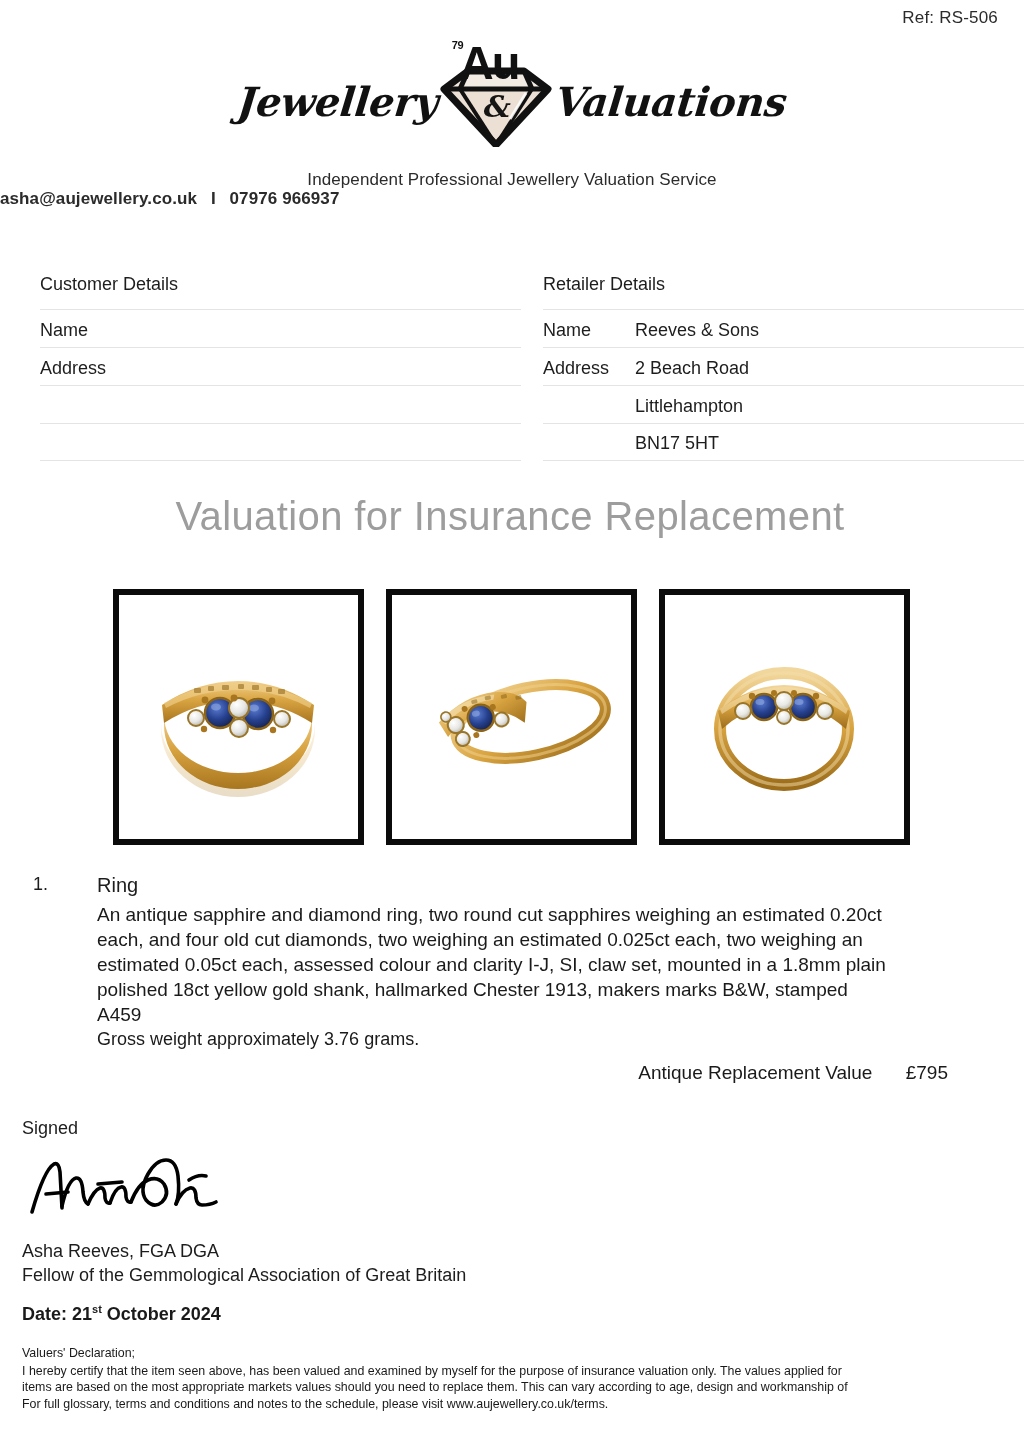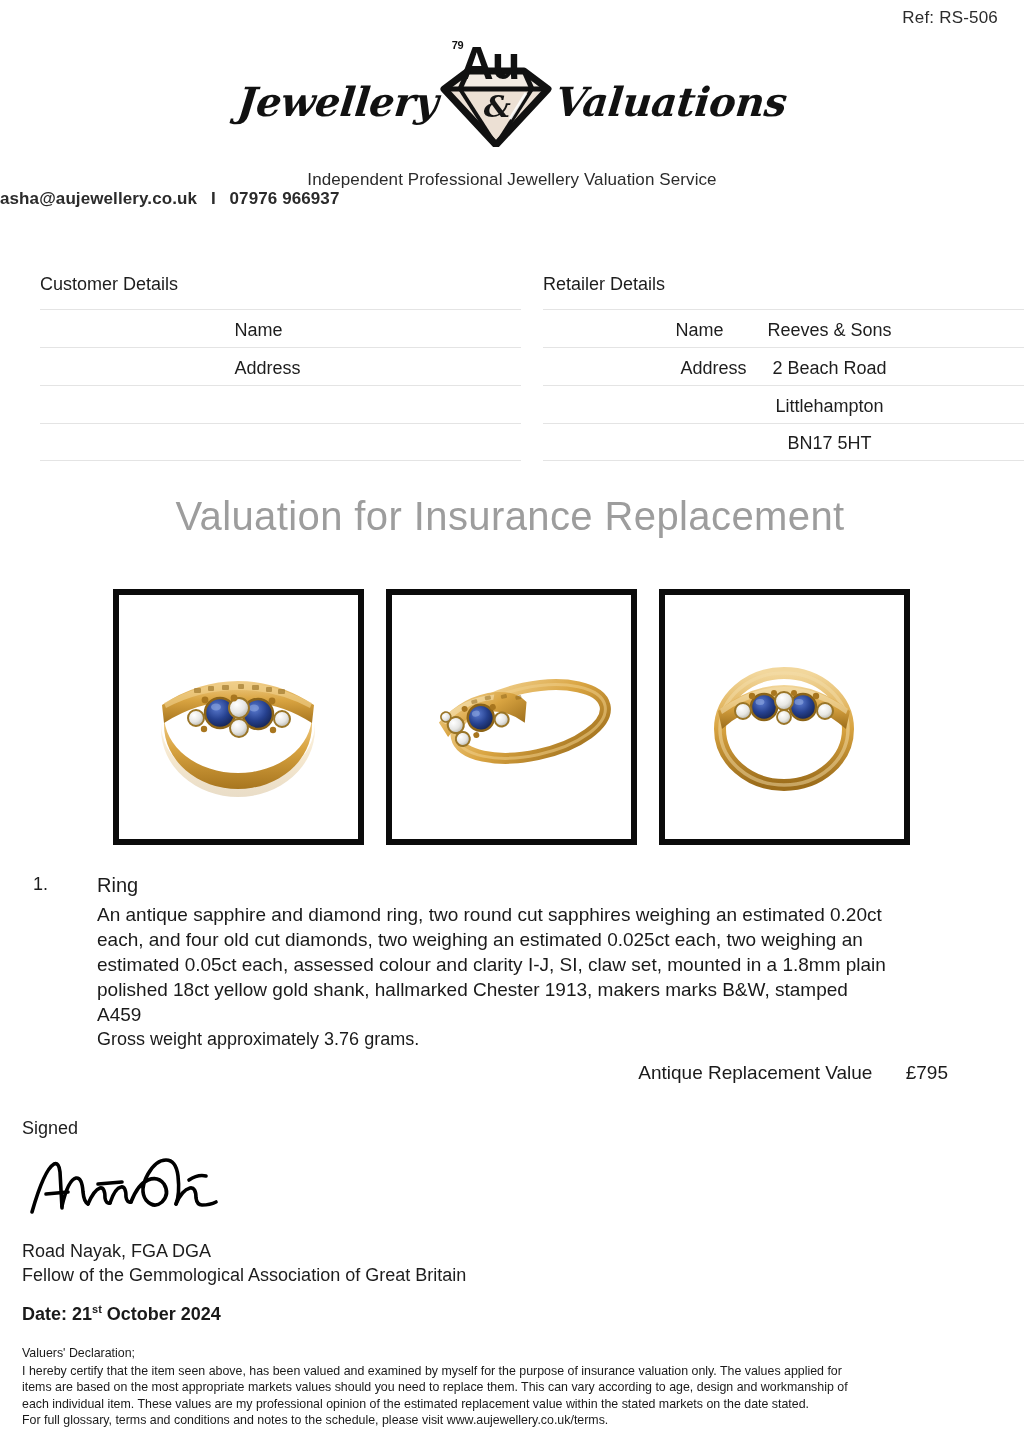--- a/index.html
+++ b/index.html
@@ -126,21 +126,20 @@
     font-size: 18px;
     color: #1d1d1d;
     padding-bottom: 14px;
   }
   .det-row {
     display: flex;
     align-items: flex-end;
     border-top: 1px solid #e4e4e4;
     height: 38px;
     box-sizing: border-box;
-    justify-content: center;
   }
   .det-row:last-child { border-bottom: 1px solid #e4e4e4; }
   .det-label {
     width: 92px;
     font-size: 18px;
     color: #1d1d1d;
     padding-bottom: 6px;
     flex: 0 0 auto;
   }
   .det-value {
@@ -527,25 +526,24 @@
       <path d="M 62 54 Q 68 40 74 38 Q 79 37 79 48 Q 80 54 84 53"></path>
       <path d="M 84 53 Q 89 38 95 37 Q 100 36 100 47 Q 101 53 105 52"></path>
       <path d="M 72 34 L 96 32"></path>
       <path d="M 105 52 Q 112 34 122 30 Q 132 26 138 34 Q 144 44 136 52 Q 128 59 120 50 Q 113 40 122 24 Q 130 10 140 10 Q 150 10 152 26 Q 154 44 150 54"></path>
       <path d="M 150 54 Q 156 40 164 38 Q 170 37 170 48 Q 171 55 176 55 Q 184 55 190 52"></path>
       <path d="M 163 30 Q 172 24 180 26"></path>
     </g>
   </svg>
 </div>
 
-<div class="valuer-name">Road Nayak, FGA DGA</div>
+<div class="valuer-name">Asha Reeves, FGA DGA</div>
 <div class="valuer-title">Fellow of the Gemmological Association of Great Britain</div>
 <div class="date-line">
   <span>Date: 21</span><sup>st</sup><span> October 2024</span>
 </div>
 
 <div class="declaration">
   <p class="dec-head">Valuers' Declaration;</p>
   <p>I hereby certify that the item seen above, has been valued and examined by myself for the purpose of insurance valuation only. The values applied for</p>
   <p>items are based on the most appropriate markets values should you need to replace them. This can vary according to age, design and workmanship of</p>
-  <p>each individual item. These values are my professional opinion of the estimated replacement value within the stated markets on the date stated.</p>
   <p>For full glossary, terms and conditions and notes to the schedule, please visit www.aujewellery.co.uk/terms.</p>
 </div>
 
 </body></html>

